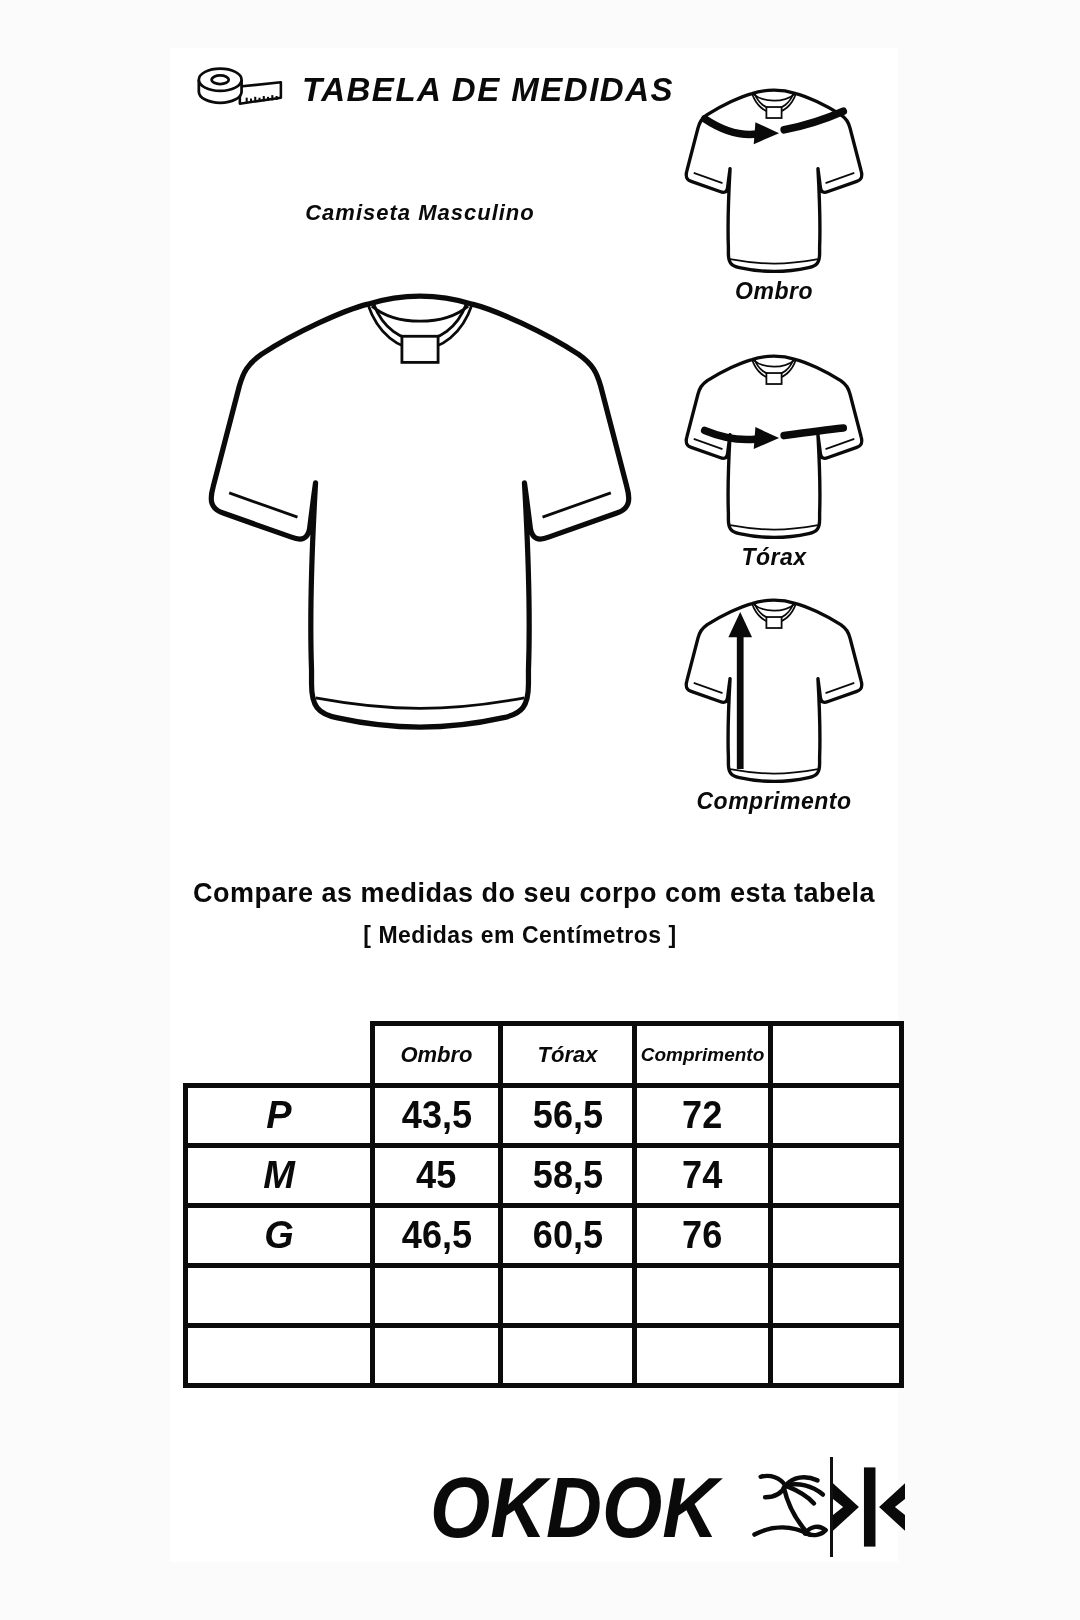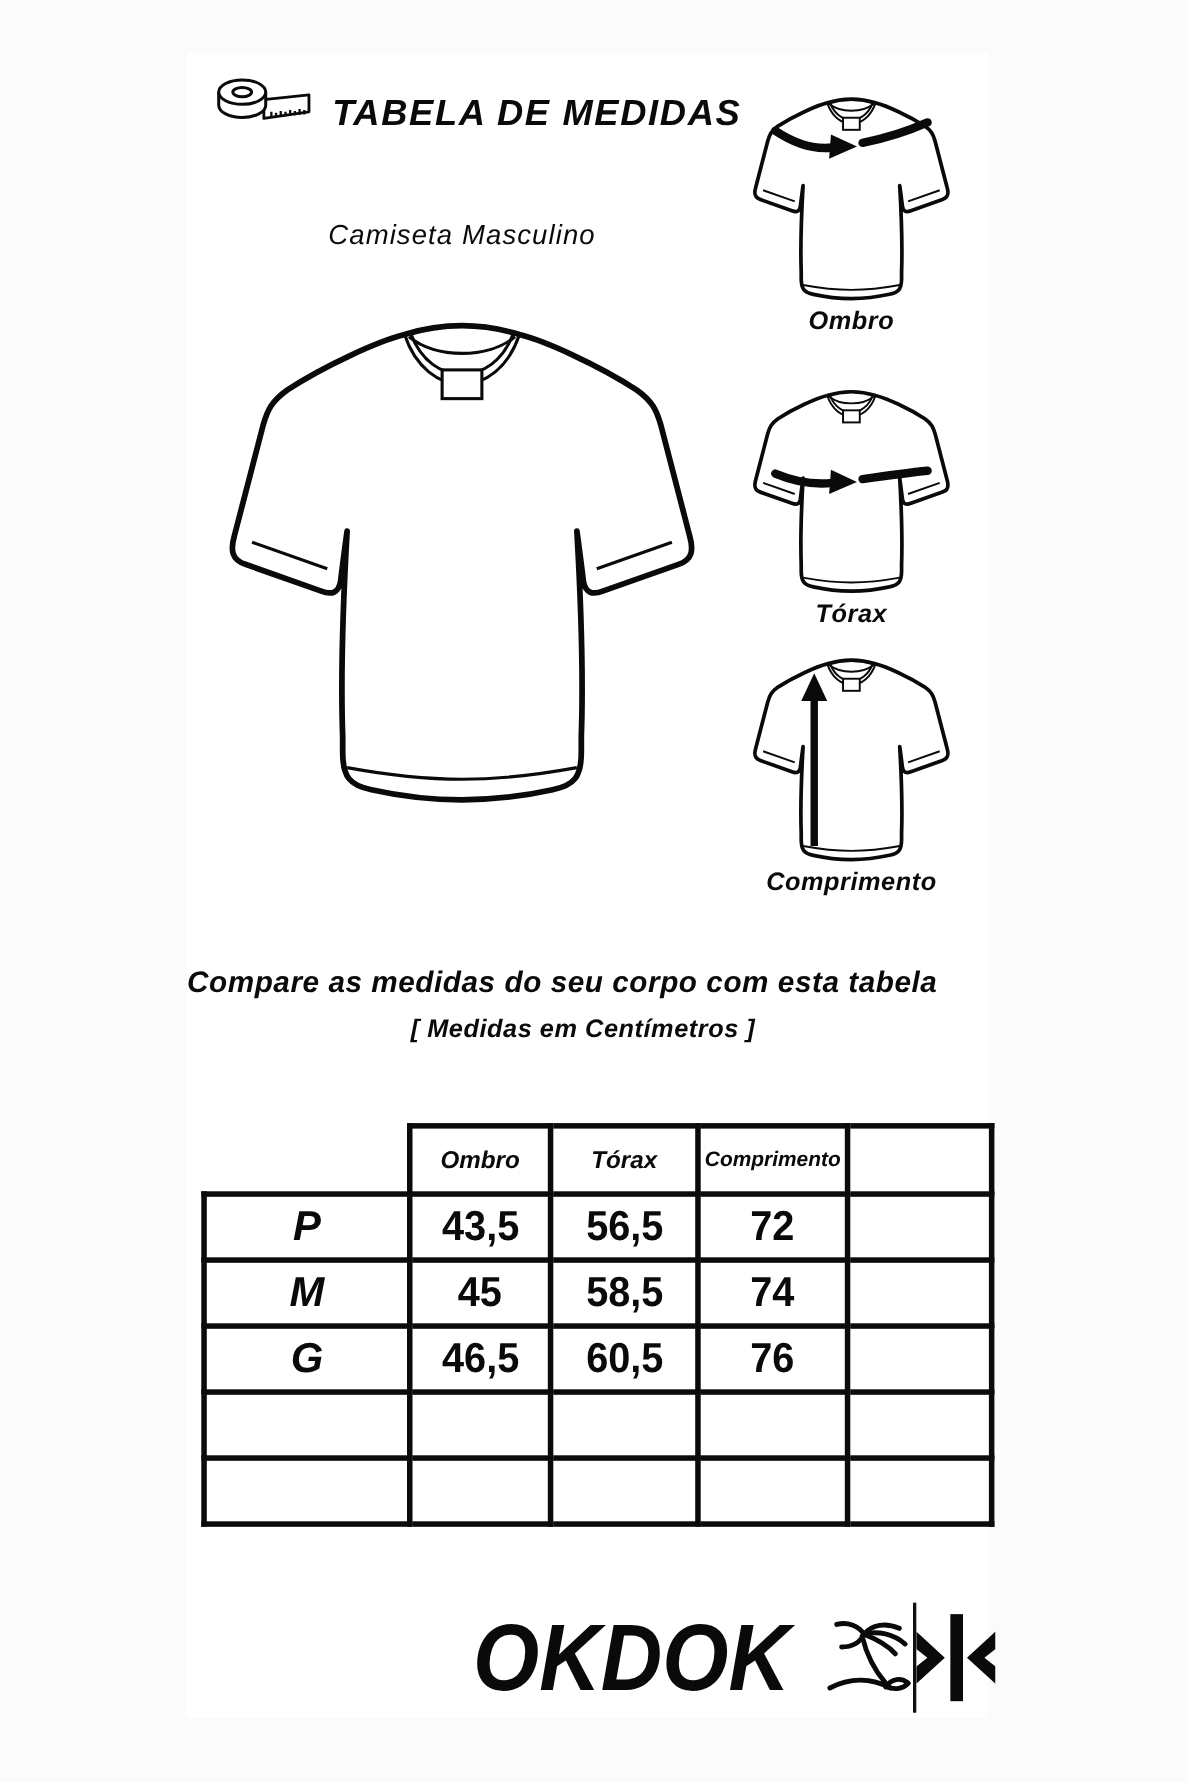--- a/index.html
+++ b/index.html
@@ -3,46 +3,46 @@
 <meta charset="utf-8">
 <style>
   html,body{margin:0;padding:0;background:#f7f7f7;}
   #screen{
     position:relative;width:1080px;height:1620px;overflow:hidden;
     background:#fbfbfb;font-family:"Liberation Sans",sans-serif;color:#0a0a0a;
   }
   .card{position:absolute;left:170px;top:48px;width:728px;height:1514px;background:#ffffff;}
   .abs{position:absolute;}
   
-  .title-row{left:192px;top:58px;width:560px;height:64px;display:flex;align-items:flex-end;gap:16px;}
+  .title-row{left:192px;top:58px;width:560px;height:64px;display:flex;align-items:center;gap:16px;}
   .page-title{
     font-size:33px;font-weight:bold;font-style:italic;letter-spacing:1.5px;white-space:nowrap;
   }
   .subtitle{
     left:170px;top:200px;width:500px;text-align:center;
-    font-size:25px;font-weight:normal;font-style:italic;letter-spacing:1px;
+    font-size:22px;font-weight:bold;font-style:italic;letter-spacing:1px;
   }
   
   .tee-big{left:196px;top:272px;width:448px;height:466px;--ow:2.6;--dw:1.4;}
   .tee-small{width:204px;height:196px;--ow:4;--dw:2.1;}
   .fig{width:204px;display:flex;flex-direction:column;align-items:center;}
   .fig-label{
     font-size:23px;font-weight:bold;font-style:italic;letter-spacing:.5px;margin-top:2px;
   }
   #fig-ombro{left:672px;top:80px;}
   #fig-torax{left:672px;top:346px;}
   #fig-comprimento{left:672px;top:590px;}
   
   .compare-line{
-    left:170px;top:878px;width:728px;
-    font-size:27px;font-weight:bold;font-style:italic;letter-spacing:.5px;
+    left:170px;top:878px;width:728px;text-align:center;
+    font-size:27px;font-weight:bold;letter-spacing:.5px;
   }
   .units-line{
-    left:166px;top:922px;width:728px;text-align:center;
-    font-size:23px;font-weight:bold;font-style:italic;letter-spacing:.5px;
+    left:156px;top:922px;width:728px;text-align:center;
+    font-size:23px;font-weight:bold;letter-spacing:.5px;
   }
   
   table.size-table{
     position:absolute;left:183px;top:1021px;width:716px;
     border-collapse:collapse;table-layout:fixed;background:transparent;
   }
   .size-table th,.size-table td{
     border:5px solid #0b0b0b;text-align:center;vertical-align:middle;padding:0;background:#fff;
   }
   .size-table thead tr{height:62px;}

